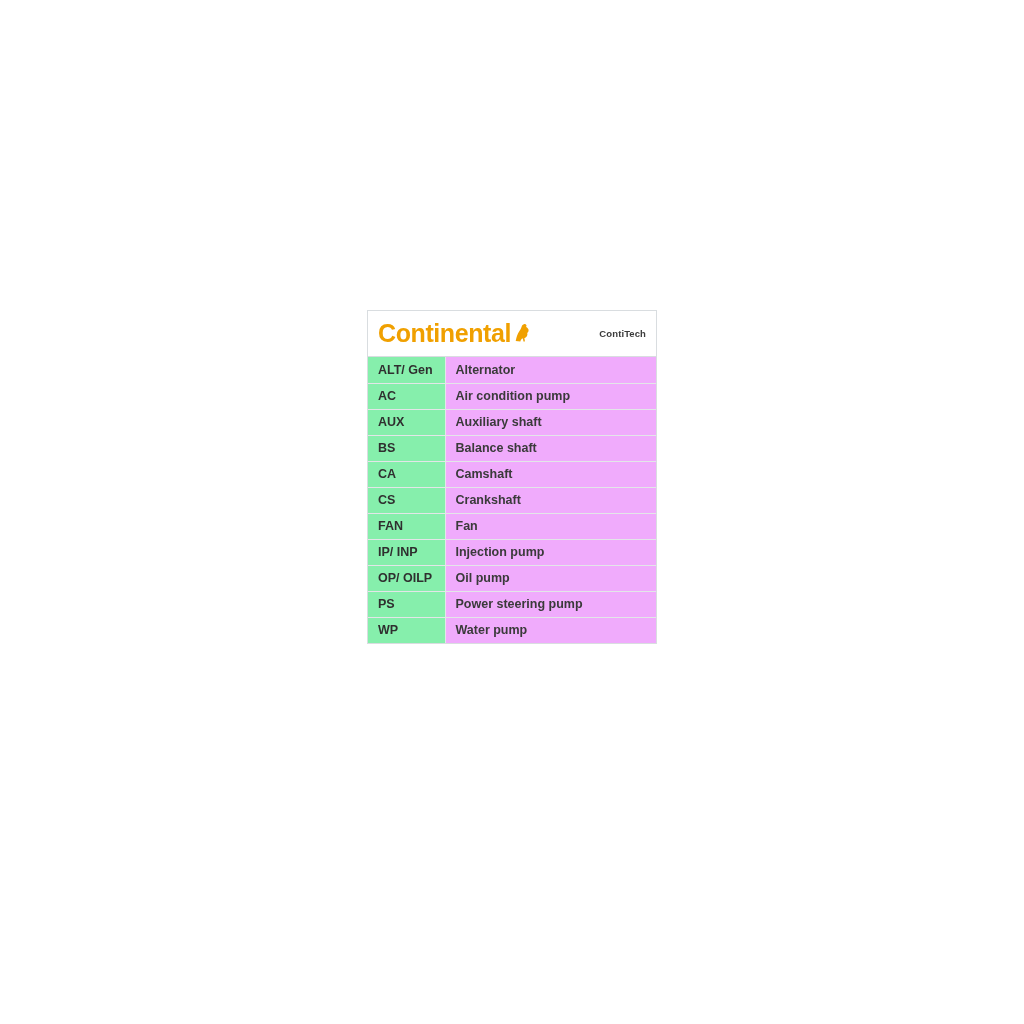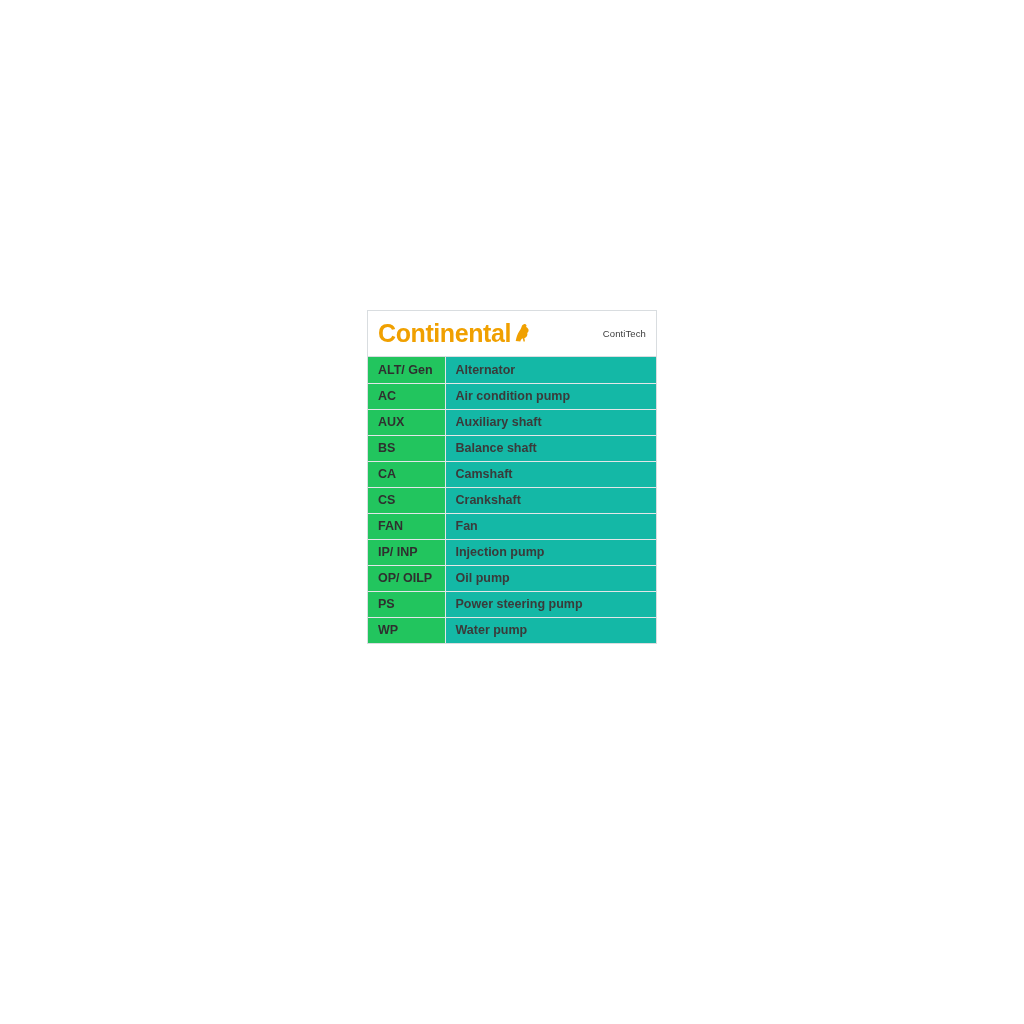--- a/index.html
+++ b/index.html
@@ -61,21 +61,21 @@
     display: inline-block;
     width: 18px;
     height: 20px;
     position: relative;
     top: 1px;
   }
 
   .brand-sub {
     color: #3b3b3b;
     font-size: 9.5px;
-    font-weight: normal;
+    font-weight: bold;
     letter-spacing: 0.1px;
     white-space: nowrap;
   }
 
   
   .legend-table {
     width: 100%;
     border-collapse: collapse;
     table-layout: fixed;
   }
@@ -94,26 +94,26 @@
     box-sizing: border-box;
     white-space: nowrap;
   }
 
   .legend-table tr:last-child td {
     border-bottom: none;
   }
 
   td.abbr {
     width: 77px;
-    background: #22c55e;
+    background: #86efac;
     border-right: 1px solid #e3e6e8;
   }
 
   td.desc {
-    background: #14b8a6;
+    background: #f0abfc;
     color: #3a3a3a;
   }
 </style>
 </head>
 <body>
 
 <div id="page">
 
   <div class="legend-card">
 

